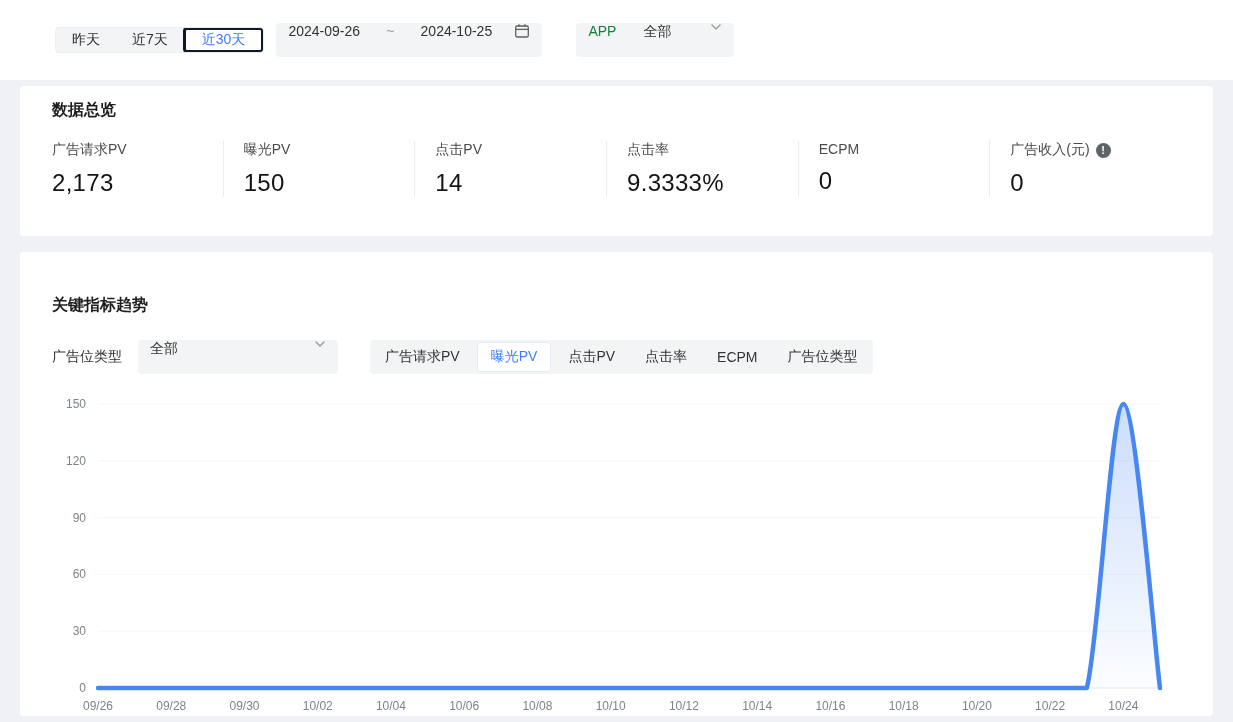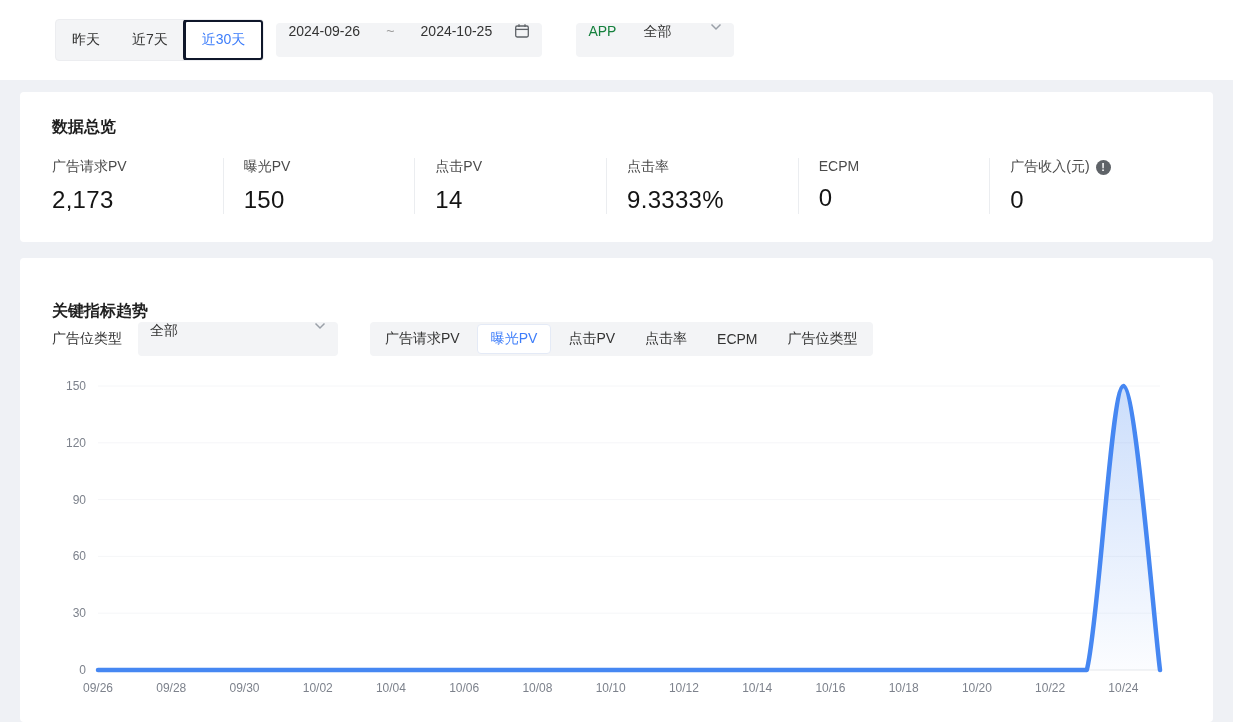--- a/index.html
+++ b/index.html
@@ -1,45 +1,45 @@
 <!DOCTYPE html>
 <html><head>
 <meta charset="utf-8">
 <style>
   *{box-sizing:border-box;margin:0;padding:0}
   html,body{width:1233px;height:722px;overflow:hidden}
   body{background:#eff1f5;font-family:"Liberation Sans","DejaVu Sans",sans-serif;color:#333}
 
   
   .topbar{height:80px;background:#fff;display:flex;align-items:center;padding:0 32px 0 55px}
-  .seg{display:flex;background:#f3f4f6;border:1px solid #ecedf0;border-radius:4px;height:42px;align-items:stretch;overflow:hidden}
+  .seg{display:flex;background:#f3f4f6;border:1px solid #ecedf0;border-radius:4px;height:26px;align-items:stretch;overflow:hidden}
   .seg button{border:none;background:transparent;padding:0 16px;font-size:14px;color:#333;cursor:pointer;font-family:inherit;border-radius:4px}
   .seg button.active{background:#fff;color:#3d7dfa;border:3px solid #0f172a;margin:-1px}
   .control{display:flex;align-items:flex-start;background:#f3f4f6;border-radius:4px;height:34px;padding:0 12px;font-size:14px;color:#333}
   .date-range{margin-left:12px;width:266px;justify-content:space-between}
   .date-range .tilde{color:#999;margin:0 4px}
   .app-select{margin-left:34px;width:158px}
   .app-select .app-label{color:#15803d;margin-right:27px}
   .app-select .chev{margin-left:auto}
 
   
   .card{background:#fff;border-radius:4px;margin:0 20px}
   .card h2{font-size:16px;font-weight:bold;color:#1f1f1f;line-height:22px}
 
-  .overview{margin-top:12px;height:150px;padding:24px 32px}
+  .overview{margin-top:6px;height:150px;padding:13px 32px}
   .metrics{display:flex;margin-top:20px}
   .metric{flex:1;border-left:1px solid #ebedf0;padding-left:20px}
   .metric:first-child{border-left:none;padding-left:0}
   .m-label{font-size:14px;color:#4b4b4b;display:flex;align-items:center;gap:6px}
   .m-value{font-size:24px;font-weight:normal;color:#141414;margin-top:10px;letter-spacing:.3px}
   .info-icon{width:15px;height:15px;border-radius:50%;background:#5f6368;color:#fff;font-size:11px;line-height:15px;display:inline-flex;align-items:center;justify-content:center;font-weight:bold}
   .info-icon::before{content:"!"}
 
   .trend{margin-top:16px;height:464px;padding:42px 32px;overflow:hidden}
-  .trend-filters{display:flex;align-items:center;}
+  .trend-filters{display:flex;align-items:center;margin-top:24px}
   .slot-label{font-size:14px;color:#333;margin-right:16px}
   .slot-select{width:200px;justify-content:space-between}
   .tabs{display:flex;background:#f3f4f6;border-radius:4px;margin-left:32px;height:34px;align-items:stretch}
   .tabs button{border:none;background:transparent;padding:0 15px;font-size:14px;color:#333;cursor:pointer;font-family:inherit;border-radius:4px}
   .tabs button.active{background:#fff;color:#3d7dfa;border:1px solid #e4eaf6;margin:2px;padding:0 13px}
 
   .chart-wrap{margin-top:18px}
   svg text{font-family:"Liberation Sans","DejaVu Sans",sans-serif}
 </style>
 </head>

